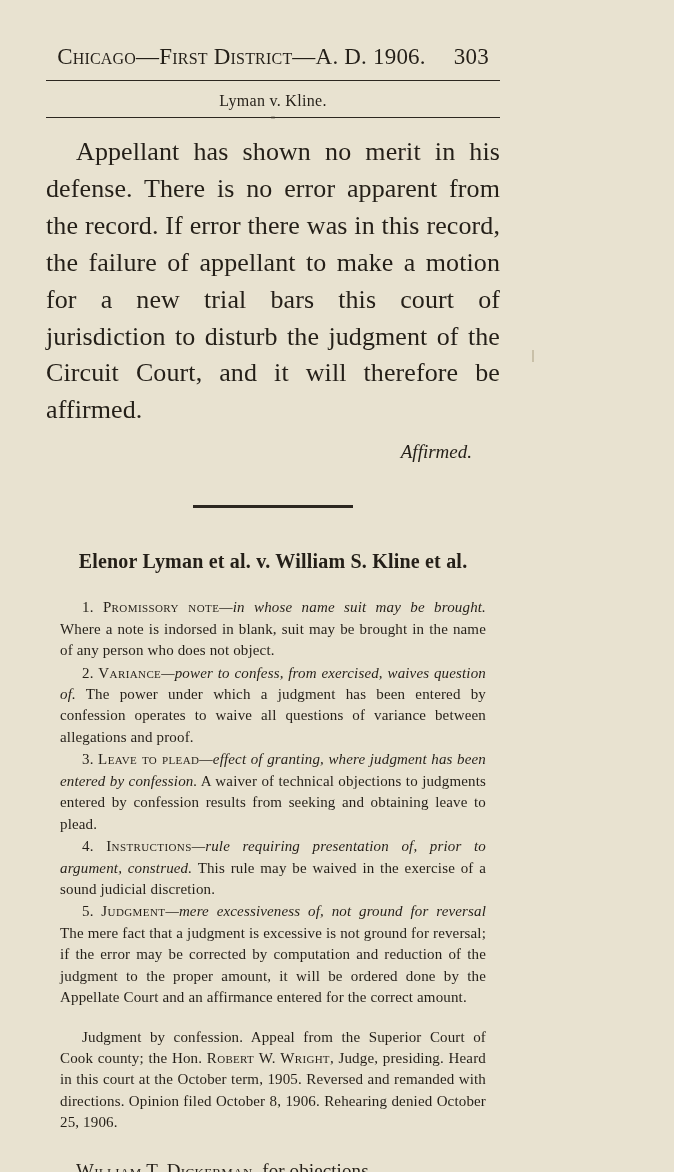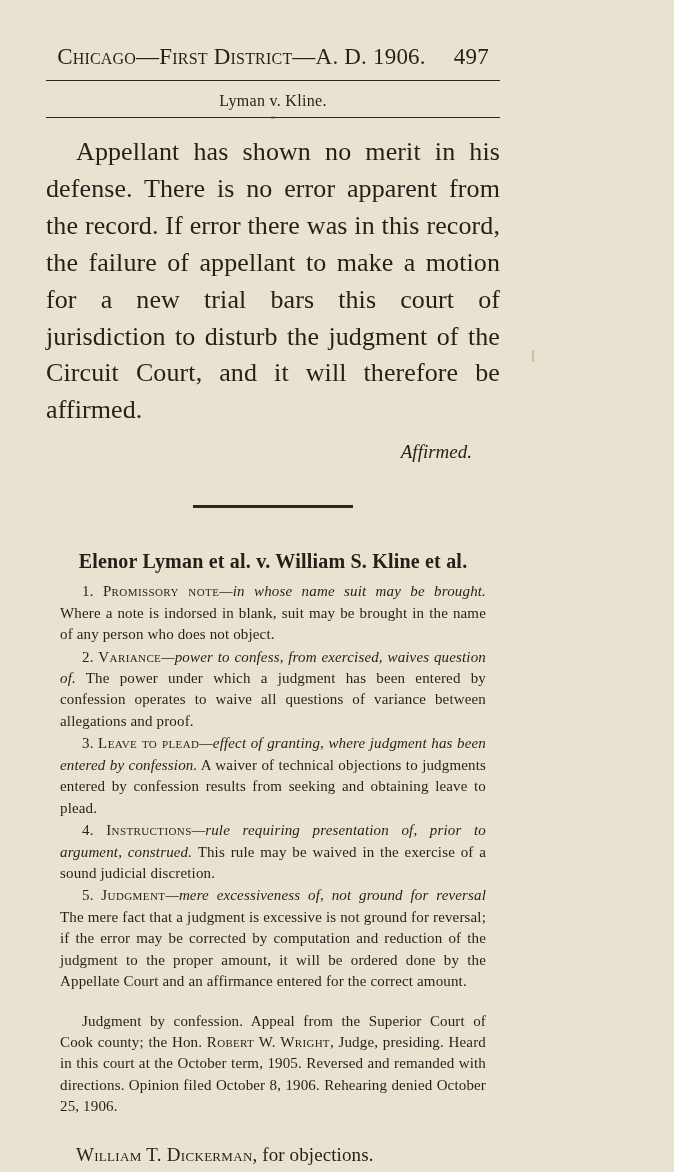--- a/index.html
+++ b/index.html
@@ -104,21 +104,21 @@
   .case-number {
     text-align: center;
     font-size: 15.5px;
     font-weight: bold;
     margin-top: 10px;
     letter-spacing: 0.2px;
   }
 
   
   .headnotes {
-    margin-top: 8px;
+    margin-top: 24px;
     padding: 0 14px;
   }
   .headnote {
     font-size: 15px;
     line-height: 1.43;
     text-align: justify;
     text-indent: 22px;
     margin-bottom: 1px;
     letter-spacing: 0.15px;
   }
@@ -180,21 +180,21 @@
     background: #c9c0a8;
   }
 </style>
 </head>
 <body>
 
 <div class="page">
 
   <div class="running-head">
     <span class="rh-title">Chicago—First District—A. D. 1906.</span>
-    <span class="rh-page">497</span>
+    <span class="rh-page">303</span>
   </div>
 
   <div class="rule-double"></div>
 
   <div class="case-line-wrap">
     <div class="case-line">Lyman v. Kline.</div>
     <div class="star">*</div>
   </div>
 
   <div class="rule-single"></div>

